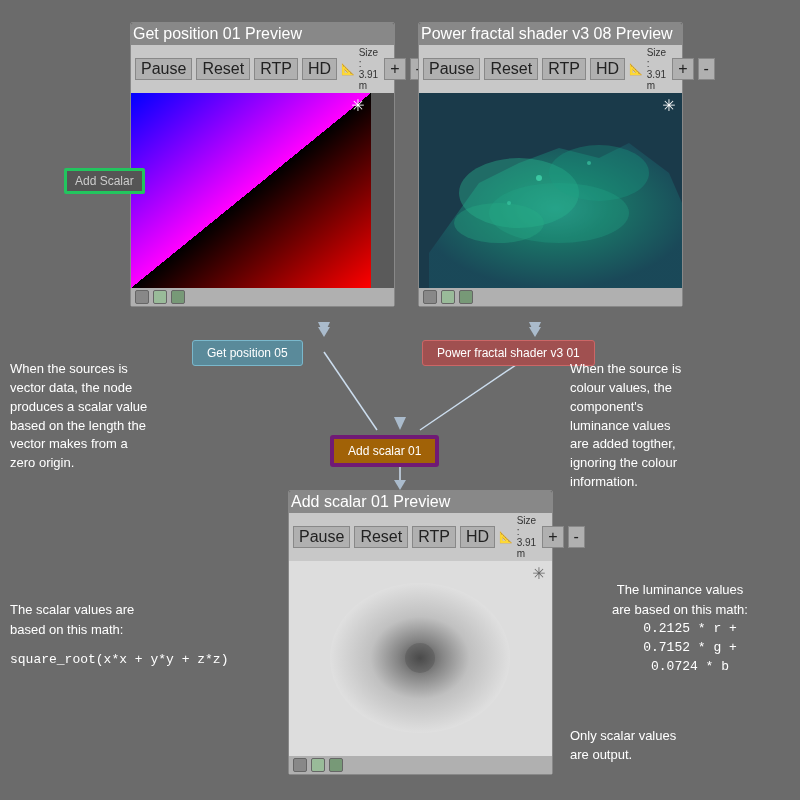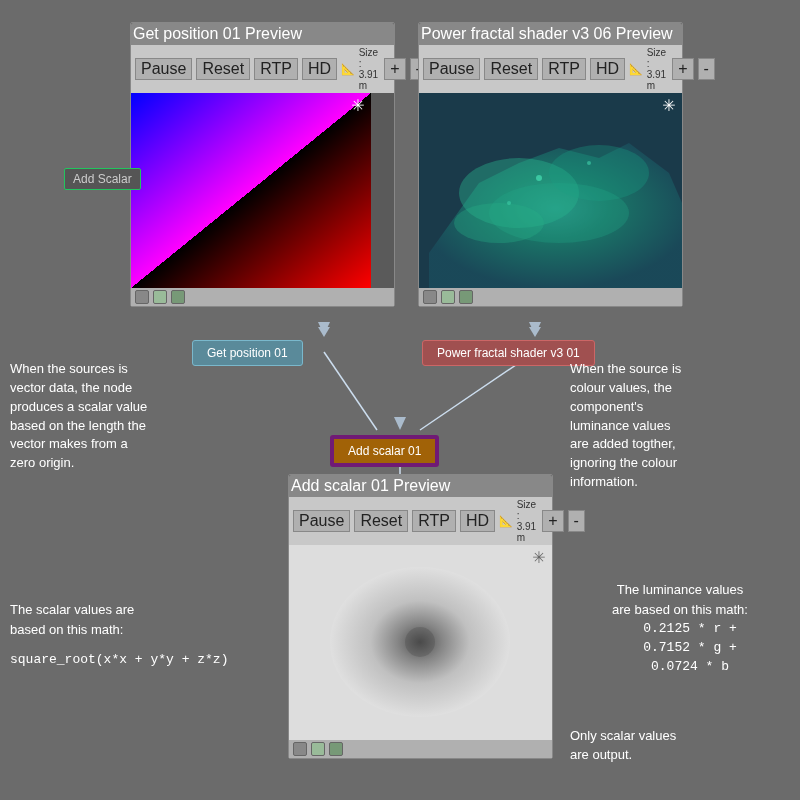--- a/index.html
+++ b/index.html
@@ -152,21 +152,21 @@
       color: #fff;
       font-size: 16px;
       text-align: center;
       line-height: 18px;
     }
 
     
     .sidebar-label {
       position: absolute;
       background: #555;
-      border: 1px solid #22c55e;
+      border: 3px solid #22c55e;
       padding: 3px 8px;
       font-size: 12px;
       color: #ccc;
       border-radius: 2px;
     }
 
     .math-text {
       font-family: 'Courier New', monospace;
       font-size: 13px;
     }
@@ -209,21 +209,21 @@
     <div class="corner-icon">✳</div>
   </div>
   <div class="preview-footer">
     <span class="footer-icon"></span>
     <span class="footer-icon" style="background:#99bb99;"></span>
     <span class="footer-icon" style="background:#779977;"></span>
   </div>
 </div>
 
 <div class="preview-window" style="left:418px; top:22px; width:265px;">
-  <div class="preview-title">Power fractal shader v3 06 Preview</div>
+  <div class="preview-title">Power fractal shader v3 08 Preview</div>
   <div class="preview-toolbar">
     <button>Pause</button>
     <button>Reset</button>
     <button>RTP</button>
     <button>HD</button>
     <span style="font-size:11px;">📐</span>
     <span style="font-size:10px; color:#333;">Size : 3.91 m</span>
     <button style="margin-left:2px;">+</button>
     <button>-</button>
   </div>
@@ -255,32 +255,32 @@
   <div class="preview-footer">
     <span class="footer-icon"></span>
     <span class="footer-icon" style="background:#99bb99;"></span>
     <span class="footer-icon" style="background:#779977;"></span>
   </div>
 </div>
 
 <div class="sidebar-label" style="left: 64px; top: 168px;">Add Scalar</div>
 
 <div class="node-box node-get-position" style="left: 192px; top: 340px;">
-  <span>Get position 01</span>
+  <span>Get position 05</span>
 </div>
 
 <div class="node-box node-power-fractal" style="left: 422px; top: 340px;">
   <span>Power fractal shader v3 01</span>
 </div>
 
 <div class="node-box node-add-scalar" style="left: 330px; top: 435px;">
   <span>Add scalar 01</span>
 </div>
 
-<div class="preview-window" style="left:288px; top:474px; width:265px;">
+<div class="preview-window" style="left:288px; top:490px; width:265px;">
   <div class="preview-title">Add scalar 01 Preview</div>
   <div class="preview-toolbar">
     <button>Pause</button>
     <button>Reset</button>
     <button>RTP</button>
     <button>HD</button>
     <span style="font-size:11px;">📐</span>
     <span style="font-size:10px; color:#333;">Size : 3.91 m</span>
     <button style="margin-left:2px;">+</button>
     <button>-</button>

